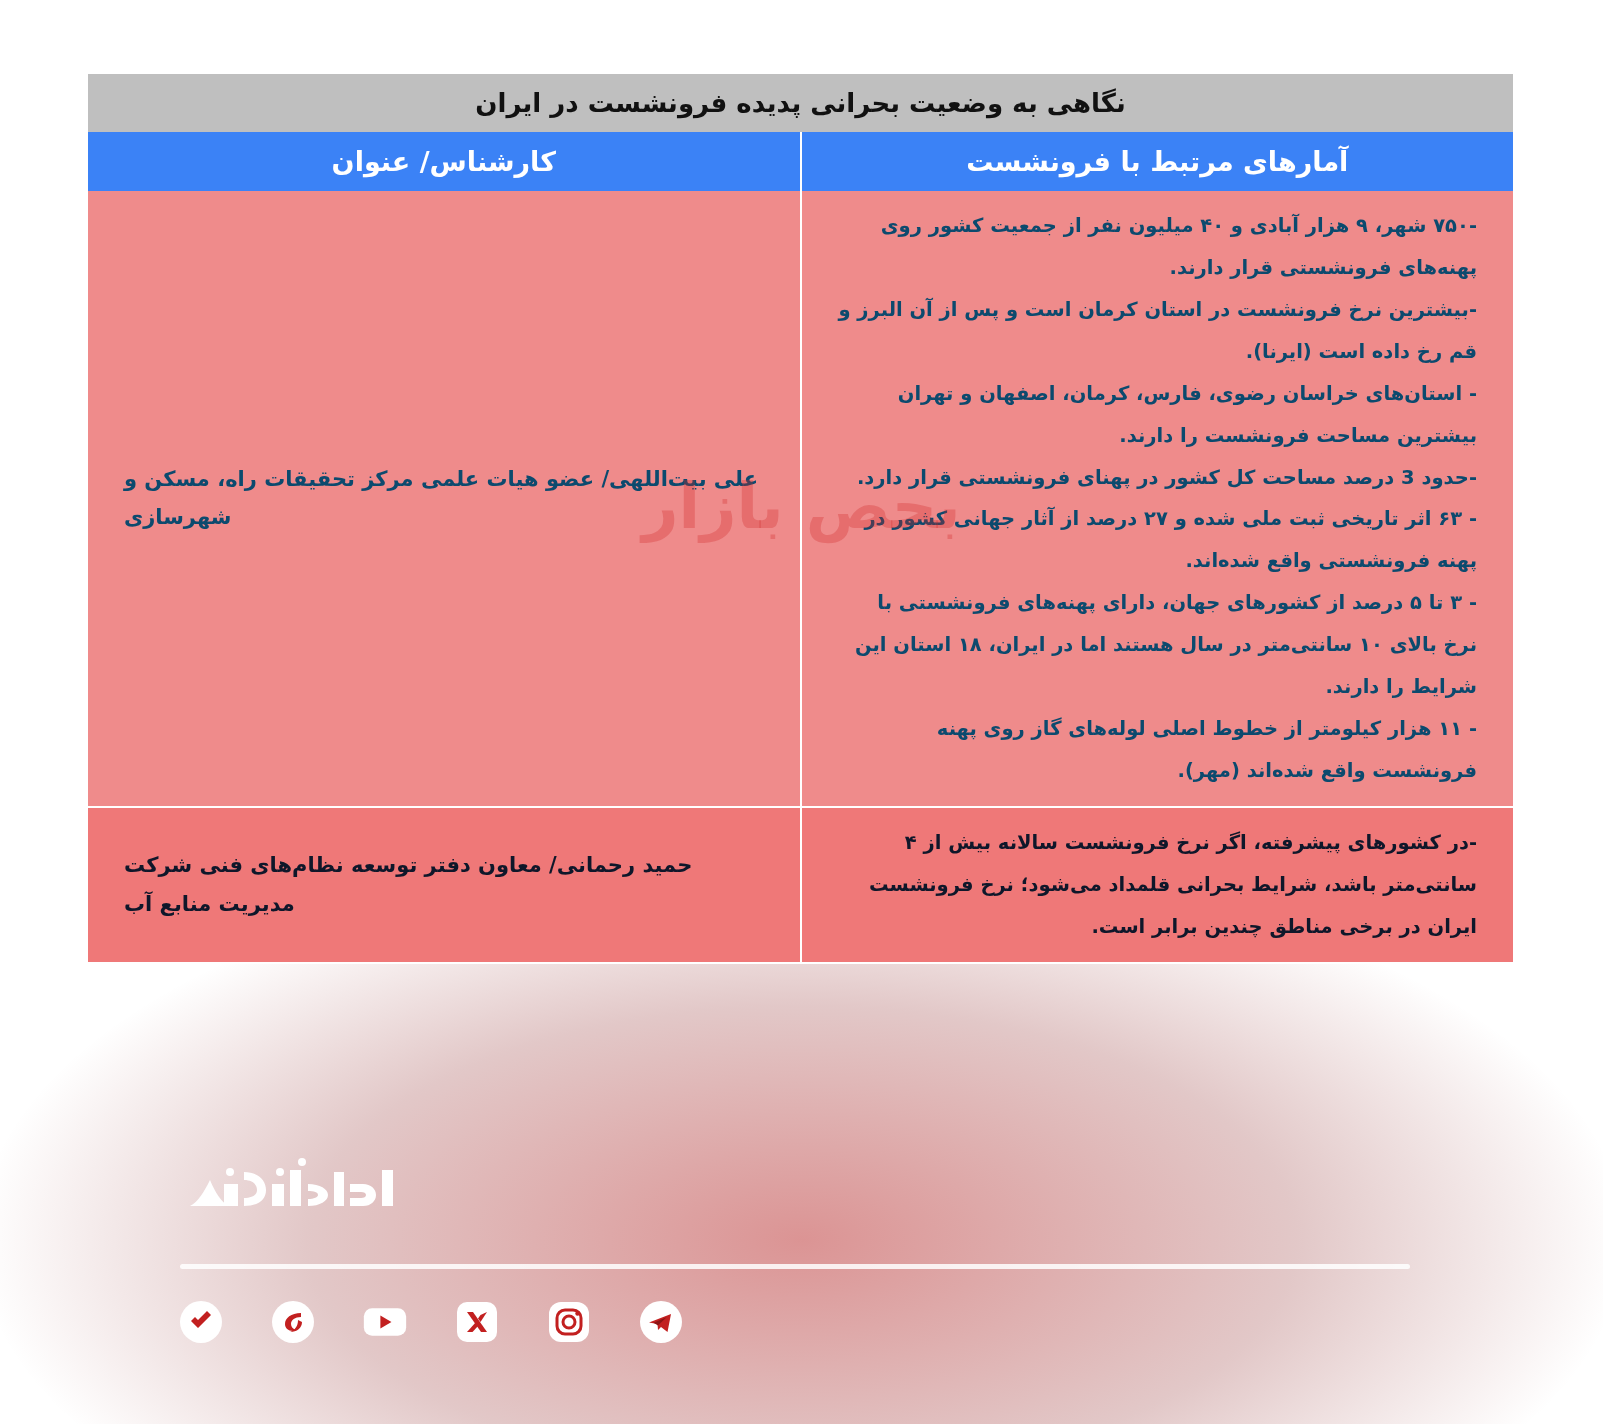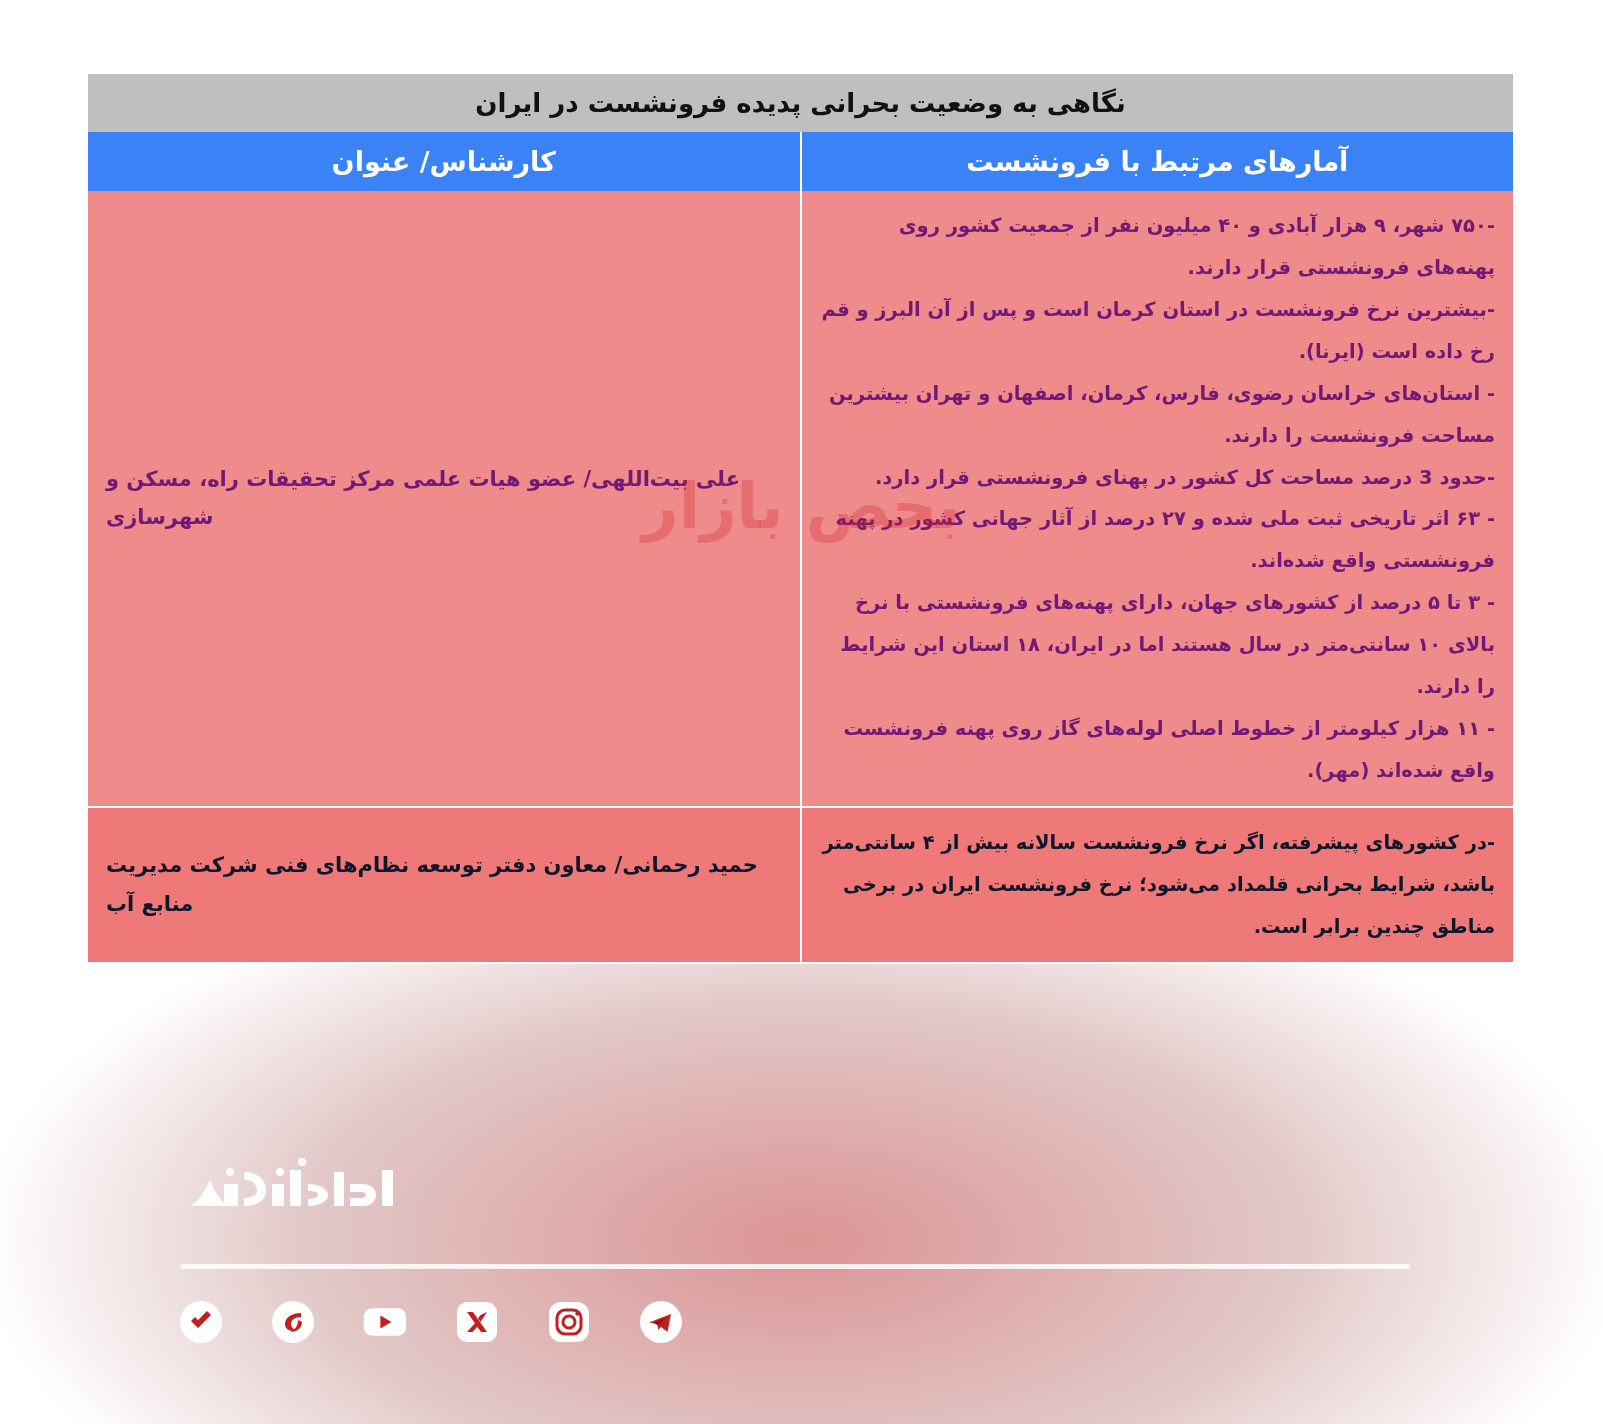--- a/index.html
+++ b/index.html
@@ -52,21 +52,21 @@
     left: 88px;
     width: 1425px;
   }
   table.main {
     width: 100%;
     border-collapse: collapse;
     table-layout: fixed;
   }
   table.main td, table.main th {
     vertical-align: middle;
-    padding: 14px 18px;
+    padding: 14px 36px;
   }
   .title-row td {
     background: #bfbfbf;
     color: #111;
     text-align: center;
     font-size: 26px;
     font-weight: 700;
     padding: 22px 10px;
     letter-spacing: 0;
   }
@@ -76,21 +76,21 @@
     text-align: center;
     font-size: 27px;
     font-weight: 700;
     padding: 28px 10px;
   }
   .col-stats { width: 68.5%; }
   .col-name  { width: 31.5%; }
 
   .r-light td {
     background: #ef8b8b;
-    color: #701a75;
+    color: #0c4a6e;
   }
   .r-white td {
     background: #fdfdfd;
     color: #1a1a1a;
   }
   .r-mid td {
     background: #ef7878;
     color: #0f172a;
   }
 

